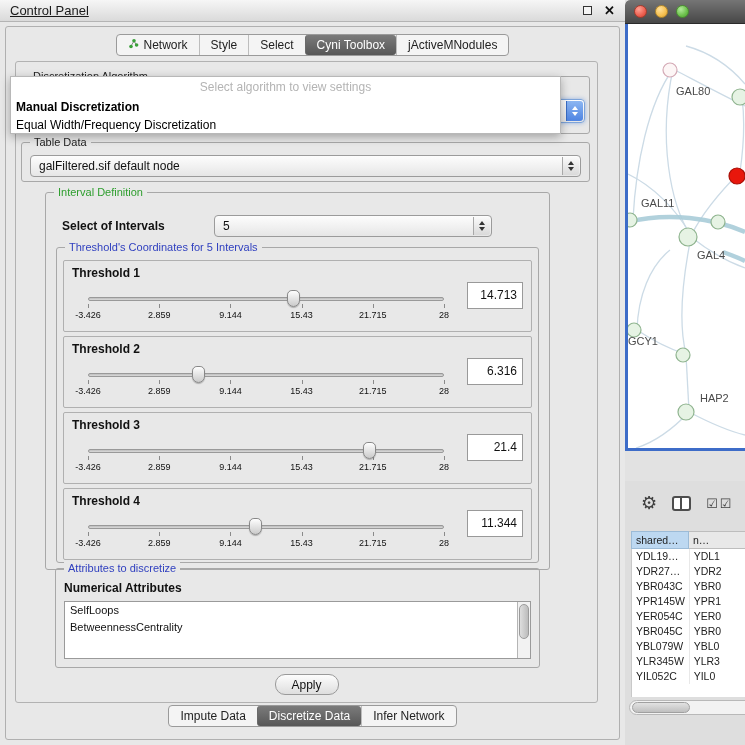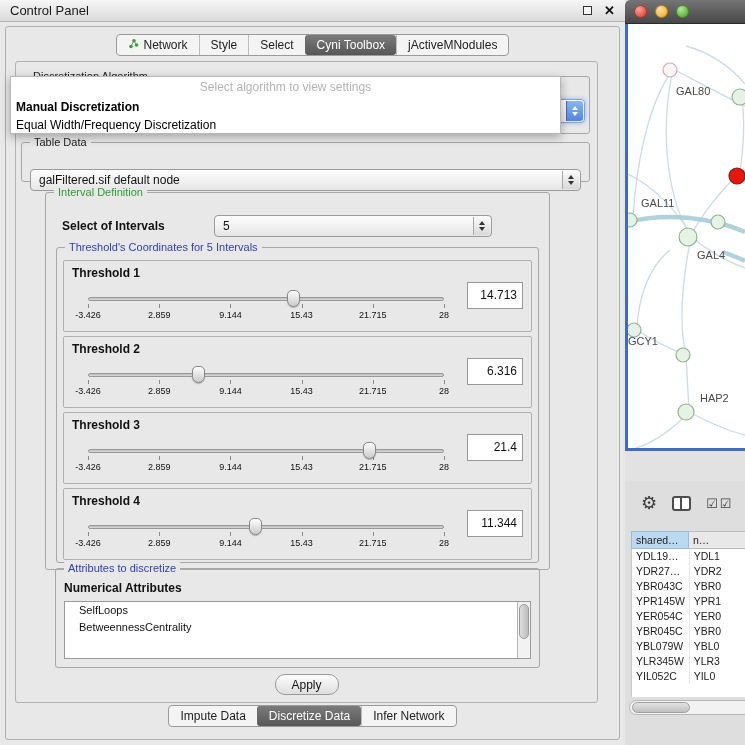--- a/index.html
+++ b/index.html
@@ -4,21 +4,21 @@
 <style>
   * { box-sizing: border-box; }
   html,body { margin:0; padding:0; }
   body { width:745px; height:745px; overflow:hidden; font-family:"Liberation Sans", sans-serif; background:#e2e2e2; }
   .stage { position:relative; width:745px; height:745px; background:#e2e2e2; overflow:hidden; }
 
   
   .control-panel { position:absolute; left:0; top:0; width:625px; height:745px; background:#e8e8e8; }
   .cp-titlebar { position:absolute; top:0; left:0; width:100%; height:22px; background:linear-gradient(#f6f6f6,#dadada);
     border-bottom:1px solid #b4b4b4; display:flex; align-items:center; padding:0 10px; font-size:13px; color:#1a1a1a; }
-  .cp-title { flex:1; }
+  .cp-title { flex:1;text-decoration:underline; }
   .cp-float-btn { width:9px; height:9px; border:1.5px solid #333; margin-right:12px; background:#f4f4f4; }
   .cp-close { font-weight:bold; font-size:13px; color:#111; }
 
   .cp-inner { position:absolute; left:5px; right:5px; top:26px; bottom:5px; border:1px solid #b0b0b0; border-radius:3px; background:#e8e8e8; }
   .top-tabs-row { position:absolute; top:7px; left:0; right:0; display:flex; justify-content:center; }
   .bottom-tabs-row { position:absolute; top:678px; left:0; right:0; display:flex; justify-content:center; }
   .seg-bar { display:inline-flex; border:1px solid #9a9a9a; border-radius:4px; background:#f4f4f4; height:22px; align-items:stretch; overflow:hidden; }
   .seg { display:flex; align-items:center; gap:5px; padding:0 11px; font-size:12px; color:#222; border-left:1px solid #bdbdbd; cursor:default; }
   .seg:first-child { border-left:none; }
   .seg.selected { background:linear-gradient(#7b7b7b,#575757); color:#fff; border-left-color:#6a6a6a; border-radius:3px; }
@@ -39,21 +39,21 @@
   .tri-down { width:0; height:0; border-left:3.5px solid transparent; border-right:3.5px solid transparent; border-top:4px solid #333; }
   .combo-blue { border-color:#7da4da; box-shadow:0 0 4px rgba(90,140,220,.6); }
   .stepper-blue { background:linear-gradient(#8cb6f2,#4f84e2); border-left:1px solid #3a6cc4; }
   .stepper-blue .tri-up { border-bottom-color:#fff; }
   .stepper-blue .tri-down { border-top-color:#fff; }
 
   #fs-algorithm { left:4px; top:14px; width:570px; height:58px; }
   #fs-algorithm .combo { left:8px; right:4px; top:22px; height:24px; }
 
   #fs-tabledata { left:5px; top:80px; width:569px; height:40px; }
-  #fs-tabledata .combo { left:8px; right:8px; top:12px;margin-top:14px; }
+  #fs-tabledata .combo { left:8px; right:8px; top:12px; }
 
   #fs-interval { left:29px; top:130px; width:505px; height:378px;text-decoration:underline; }
   .num-label { position:absolute; left:16px; top:26px; font-size:12px; font-weight:bold; color:#111; }
   #num-combo { left:168px; top:22px; width:278px; }
 
   #fs-thresholds { left:10px; top:54px; width:483px; height:316px; }
 
   .th-row { position:absolute; left:6px; width:469px; height:72px; border:1px solid #b0b0b0; border-radius:2px; background:#e8e8e8; }
   .th-label { position:absolute; left:8px; top:5px; font-size:12px; font-weight:bold; color:#111; }
   .th-slider { position:absolute; left:24px; top:28px; width:356px; height:34px; }
@@ -61,21 +61,21 @@
   .th-thumb { position:absolute; top:1px; width:13px; height:17px; margin-left:-6px; background:linear-gradient(#fefefe,#cacaca);
     border:1px solid #878787; border-radius:6px 6px 8px 8px; box-shadow:0 1px 1px rgba(0,0,0,.25); }
   .th-tickmark { position:absolute; top:15px; width:1px; height:4px; background:#8a8a8a; }
   .th-ticklabel { position:absolute; top:21px; transform:translateX(-50%); font-size:9px; color:#111; white-space:nowrap; }
   .th-value { position:absolute; right:8px; top:21px; width:56px; height:27px; background:#fff; border:1px solid #999;
     font-size:12px; line-height:25px; text-align:right; padding-right:5px; color:#111; }
 
   #fs-attributes { left:39px; top:506px; width:485px; height:100px; }
   .attr-header { position:absolute; left:8px; top:12px; font-size:12px; font-weight:bold; color:#111; }
   .attr-list { position:absolute; left:8px; right:8px; top:32px; height:58px; background:#fff; border:1px solid #9a9a9a; overflow:hidden; }
-  .attr-item { font-size:11px; line-height:17px; padding-left:14px; color:#111; white-space:nowrap; }
+  .attr-item { font-size:11px; line-height:17px; padding-left:5px; color:#111; white-space:nowrap; }
   .attr-scroll { position:absolute; right:0; top:0; bottom:0; width:13px; background:#f2f2f2; border-left:1px solid #b5b5b5; }
   .attr-scroll-thumb { position:absolute; left:1px; right:1px; top:2px; height:62%; background:linear-gradient(90deg,#dedede,#bcbcbc);
     border:1px solid #9b9b9b; border-radius:6px; }
 
   .apply-btn { position:absolute; left:50%; transform:translateX(-50%); top:612px; width:64px; height:21px;
     border:1px solid #9a9a9a; border-radius:10px; background:linear-gradient(#fdfdfd,#dedede); font-size:12px;
     font-family:"Liberation Sans", sans-serif; color:#111; padding:0; }
 
   
   .popup { position:absolute; left:4px; top:49px; width:551px; height:58px; background:#fff; border:1px solid #b8b8b8;

